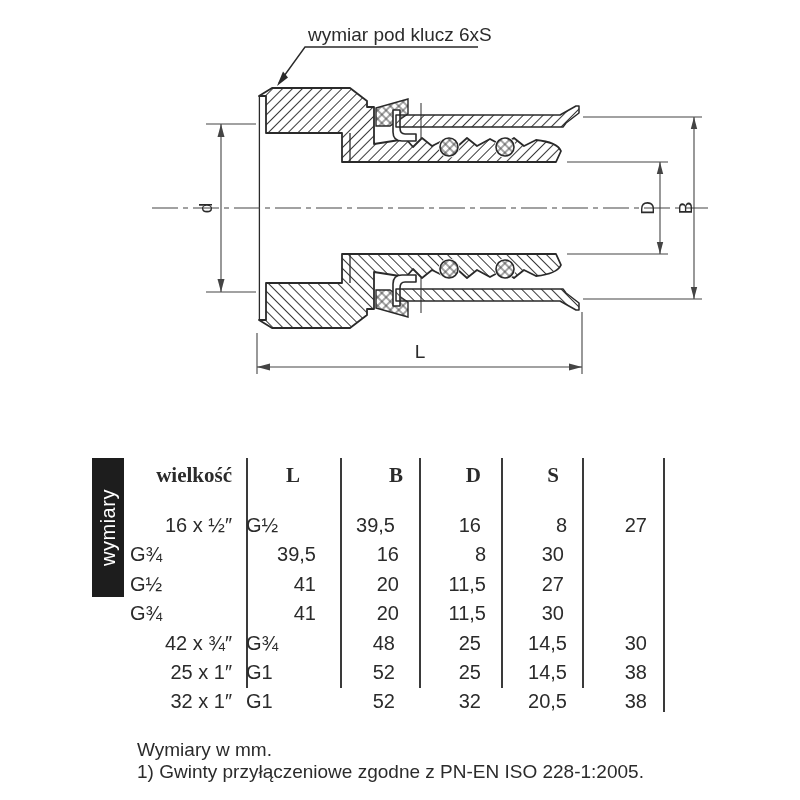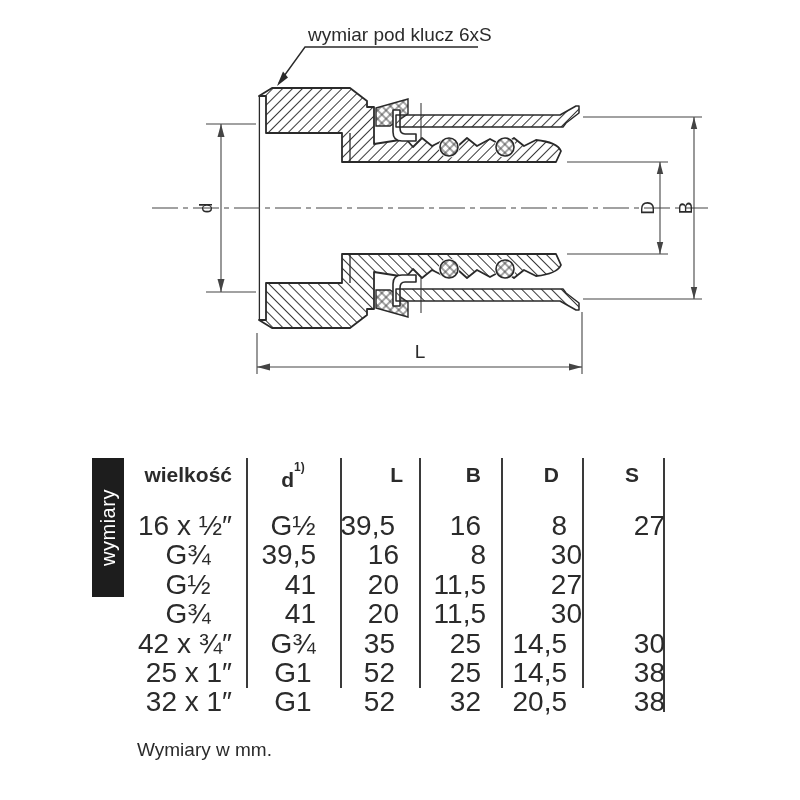--- a/index.html
+++ b/index.html
@@ -16,38 +16,38 @@
     position:absolute;left:92px;top:458px;width:32px;height:139px;
     background:#1d1d1d;display:flex;align-items:center;justify-content:center;
   }
   #vbox span{
     transform:rotate(-90deg);color:#ffffff;font-size:20px;
     letter-spacing:.5px;white-space:nowrap;font-weight:400;
   }
   .grid6{display:grid;grid-template-columns:116px 94px 79px 82px 81px 83px}
   #thead{
     position:absolute;left:130px;top:460px;width:535px;
-    font-weight:bold;font-size:21px;height:30px;line-height:30px;
+    font-weight:bold;font-size:21px;height:30px;line-height:30px;font-family:Liberation Serif, serif;
   }
   .hcell{text-align:right;padding-right:14px}
   .hcell:nth-child(2){text-align:center;padding-right:0}
   .hcell:nth-child(3){padding-right:16px}
   .hcell:nth-child(4){padding-right:20px}
   .hcell:nth-child(5){padding-right:23px}
   .hcell:nth-child(6){padding-right:26px}
   .hcell sup{font-size:12px;position:relative;top:-8px}
   #rows{position:absolute;left:130px;top:511px;width:535px}
-  .trow{height:29.4px;line-height:29.4px;font-size:28px}
+  .trow{height:29.4px;line-height:29.4px;font-size:20px}
   .cell{text-align:right}
   .c0{padding-right:14px}
-  .c1{text-align:center;padding-right:0}
+  .c1{text-align:left;padding-right:0}
   .c2{padding-right:24px}
   .c3{padding-right:20px}
   .c4{padding-right:15px}
-  .c5{padding-right:0}
+  .c5{padding-right:18px}
 
   #notes{position:absolute;left:137px;top:739px;font-size:19px;line-height:21.5px}
 
   .svgtxt{font-family:"Liberation Sans",sans-serif;font-size:19px;fill:#2b2b2b}
 </style>
 </head>
 <body>
 
 <svg id="drawing" width="800" height="430" viewBox="0 0 800 430">
   <defs>
@@ -137,21 +137,20 @@
   <text class="svgtxt" transform="translate(692,208) rotate(-90)" text-anchor="middle">B</text>
   <text class="svgtxt" x="420" y="358" text-anchor="middle">L</text>
 </svg>
 
 <div id="vbox">
   <span>wymiary</span>
 </div>
 
 <div id="thead" class="grid6">
     <div class="hcell"><span>wielkość</span></div>
-    <div class="hcell"><span>d</span><sup>1)</sup></div>
     <div class="hcell"><span>L</span></div>
     <div class="hcell"><span>B</span></div>
     <div class="hcell"><span>D</span></div>
     <div class="hcell"><span>S</span></div>
   </div>
 
 <div class="sep" style="left:246px"></div>
 <div class="sep" style="left:340px"></div>
 <div class="sep" style="left:419px"></div>
 <div class="sep" style="left:501px"></div>
@@ -184,21 +183,21 @@
     <div class="trow grid6">
       <div class="cell c1">G¾</div>
       <div class="cell c2">41</div>
       <div class="cell c3">20</div>
       <div class="cell c4">11,5</div>
       <div class="cell c5">30</div>
     </div>
     <div class="trow grid6">
       <div class="cell c0">42 x ¾″</div>
       <div class="cell c1">G¾</div>
-      <div class="cell c2">35</div>
+      <div class="cell c2">48</div>
       <div class="cell c3">25</div>
       <div class="cell c4">14,5</div>
       <div class="cell c5">30</div>
     </div>
     <div class="trow grid6">
       <div class="cell c0">25 x 1″</div>
       <div class="cell c1">G1</div>
       <div class="cell c2">52</div>
       <div class="cell c3">25</div>
       <div class="cell c4">14,5</div>
@@ -209,13 +208,14 @@
       <div class="cell c1">G1</div>
       <div class="cell c2">52</div>
       <div class="cell c3">32</div>
       <div class="cell c4">20,5</div>
       <div class="cell c5">38</div>
     </div>
   </div>
 
 <div id="notes">
   <div>Wymiary w mm.</div>
+  <div>1) Gwinty przyłączeniowe zgodne z PN-EN ISO 228-1:2005.</div>
 </div>
 
 </body></html>

